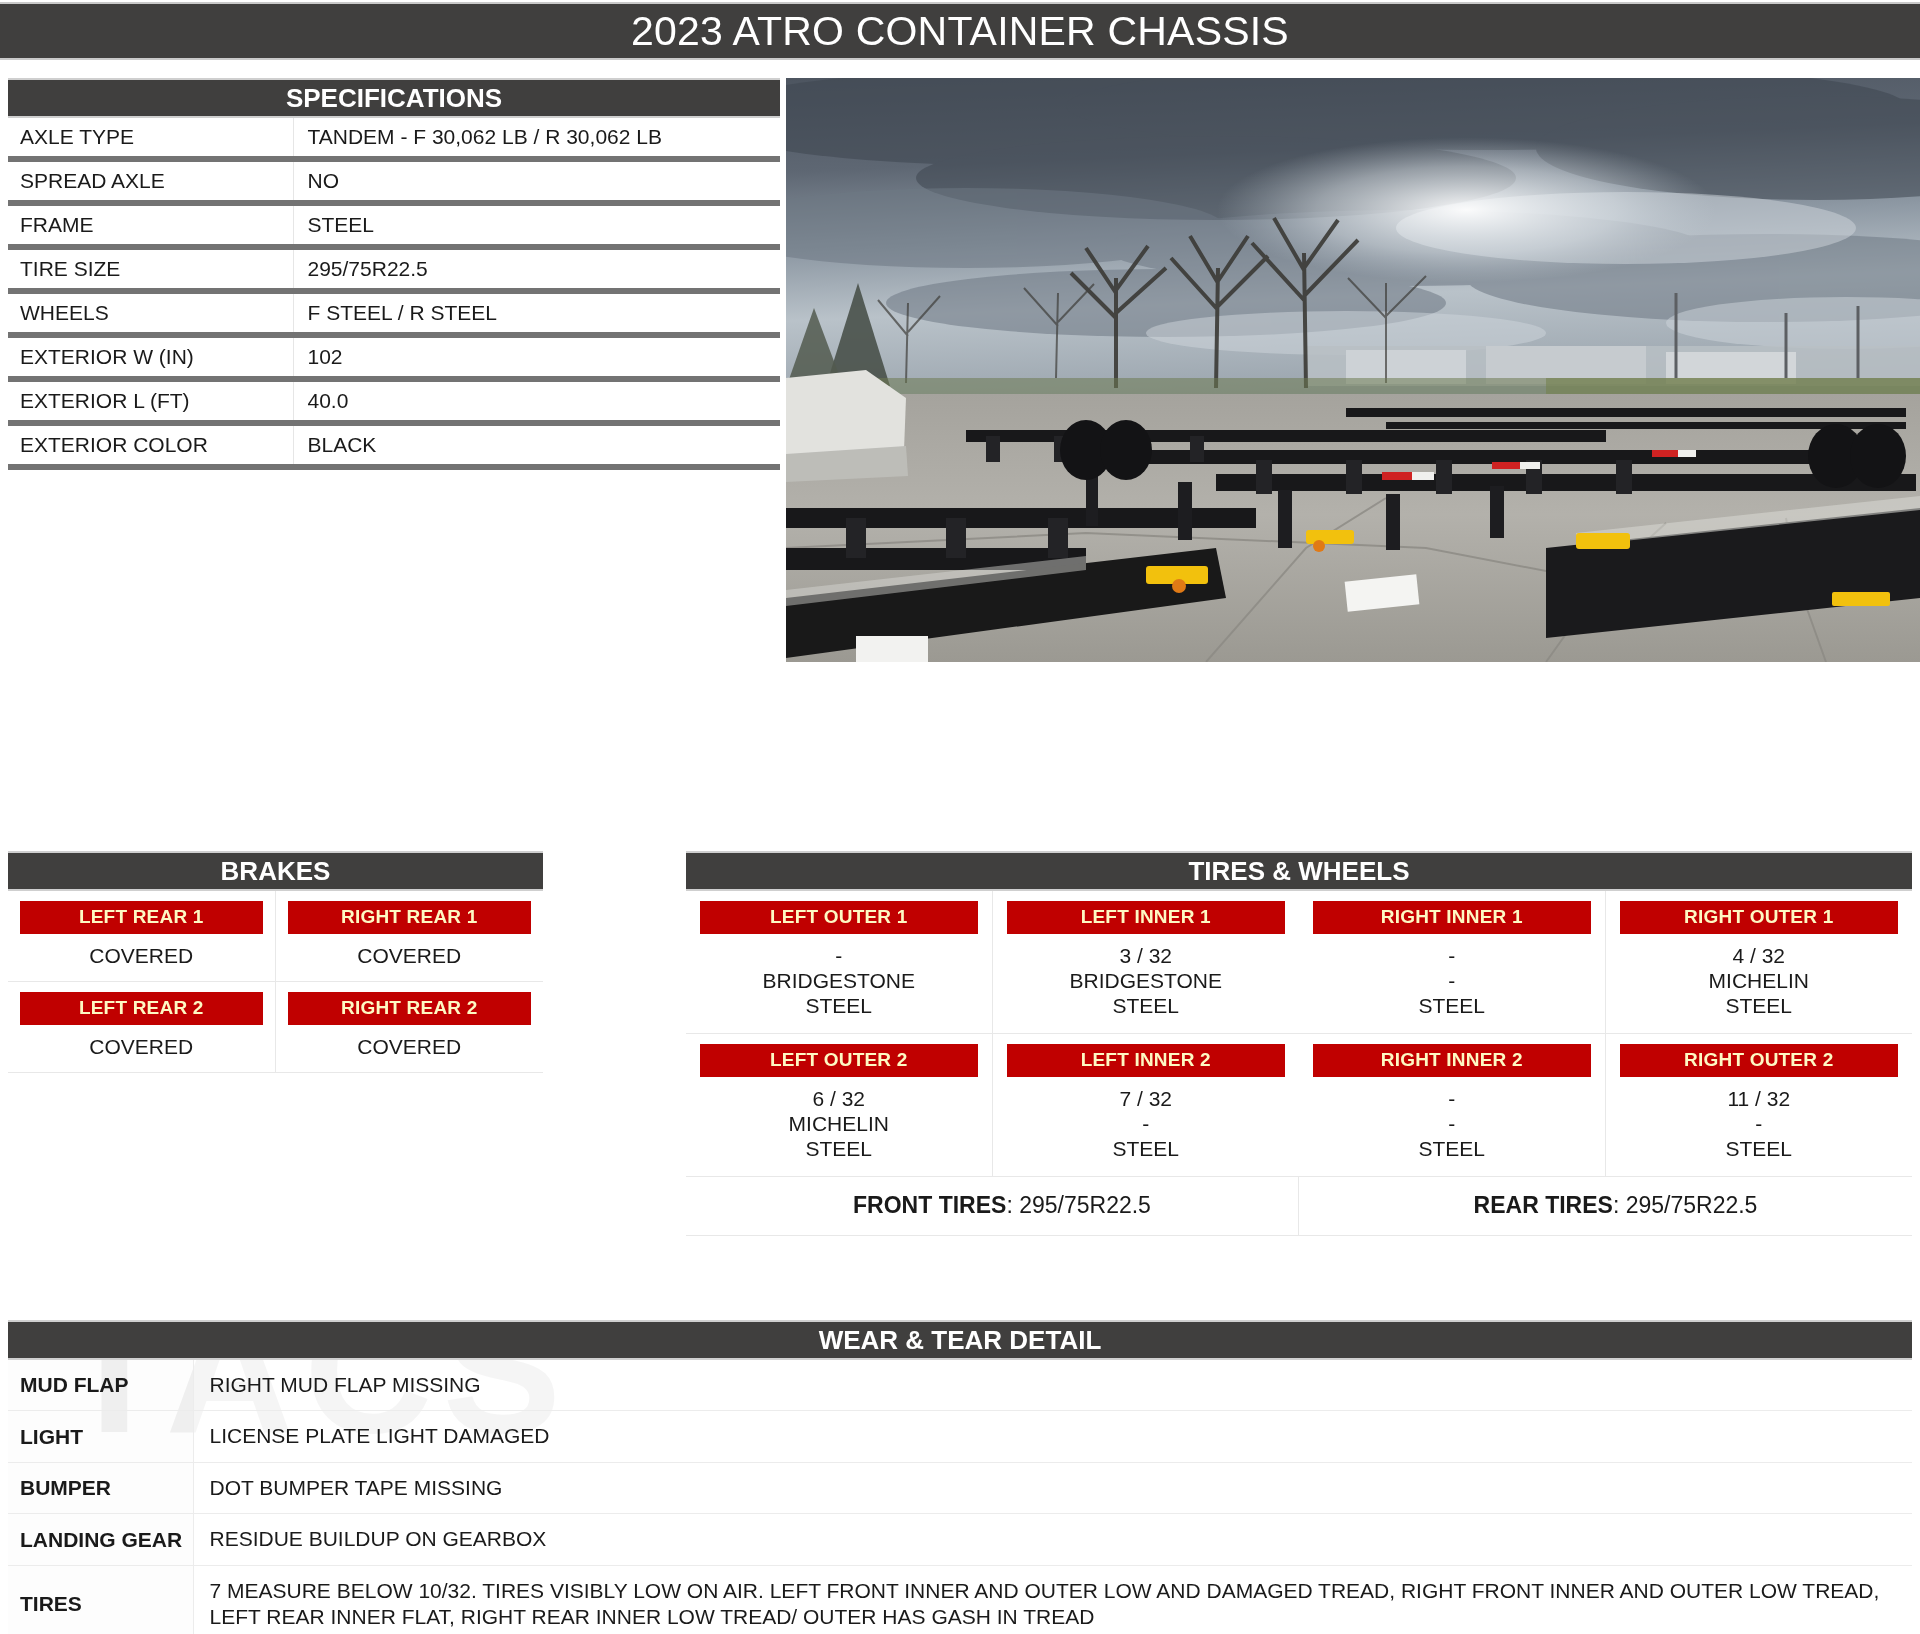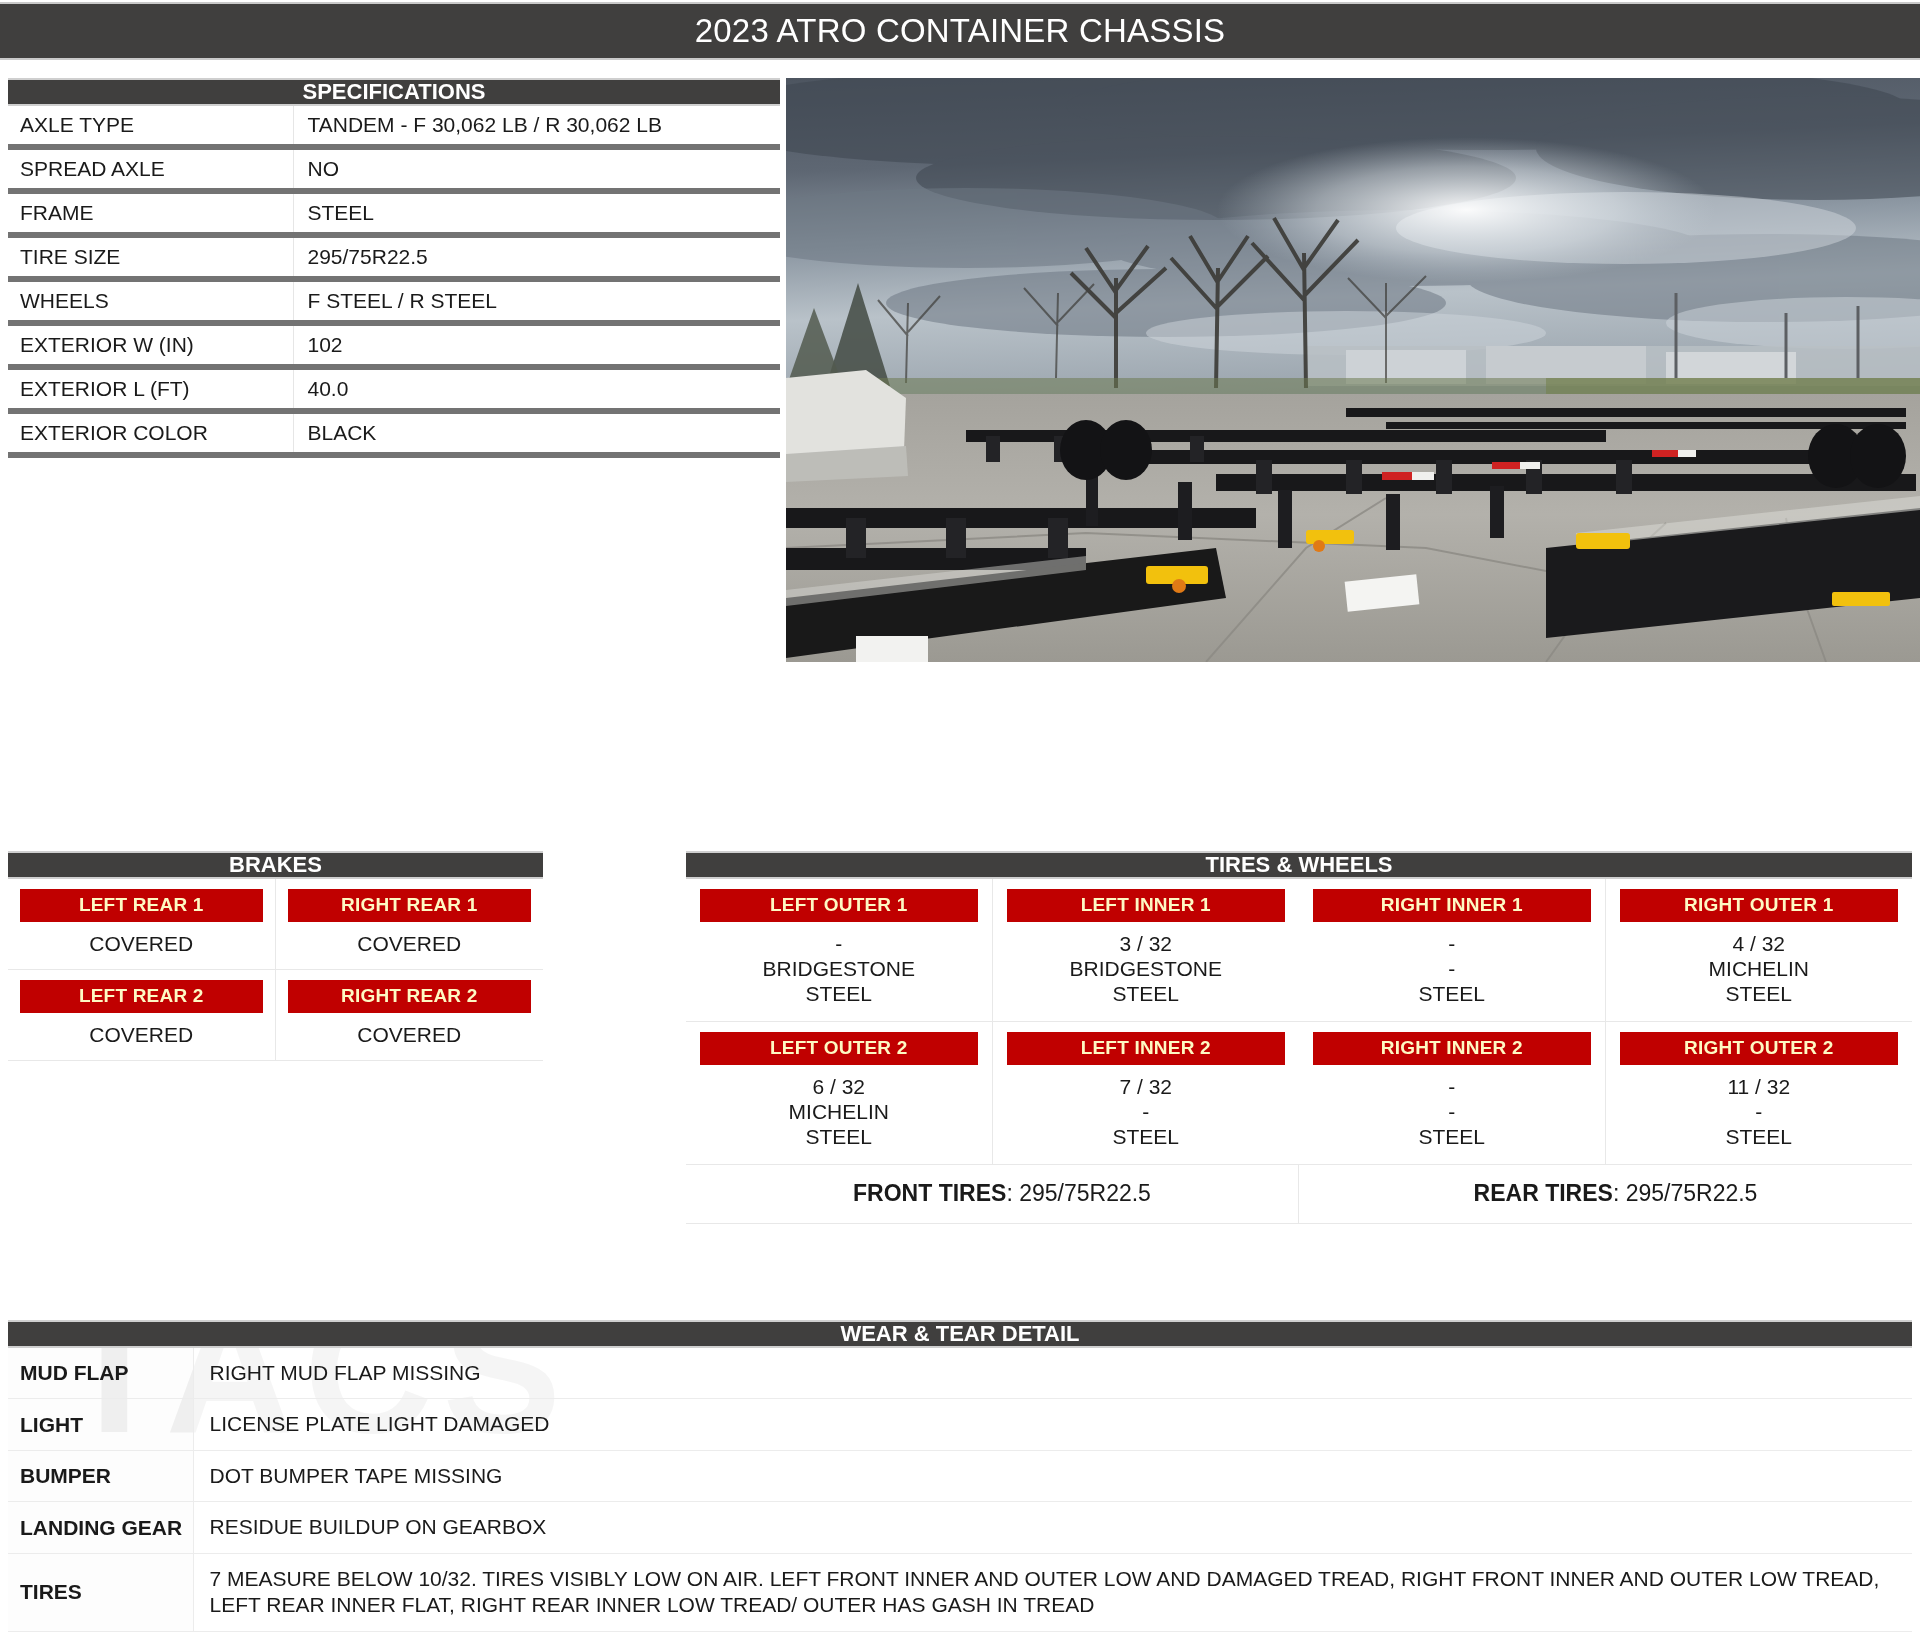--- a/index.html
+++ b/index.html
@@ -19,36 +19,36 @@
     position: absolute;
     left: 0; top: 2px;
     width: 1920px; height: 58px;
     background: #403f3e;
     border-top: 2px solid #c9c9c9;
     border-bottom: 2px solid #c9c9c9;
     display: flex; align-items: center; justify-content: center;
   }
   .title-bar .txt {
     color: #ffffff;
-    font-size: 33px;
+    font-size: 41px;
     font-weight: 400;
     letter-spacing: 0.2px;
     white-space: nowrap;
   }
 
   
   .sec-head {
     background: #403f3e;
     border-top: 2px solid #cfcfcf;
     border-bottom: 2px solid #cfcfcf;
     color: #ffffff;
-    font-size: 22px;
+    font-size: 26px;
     font-weight: bold;
     display: flex; align-items: center; justify-content: center;
-    height: 28px;
+    height: 40px;
     position: relative;
     z-index: 3;
   }
 
   
   .specs {
     position: absolute;
     left: 8px; top: 78px;
     width: 772px;
   }

